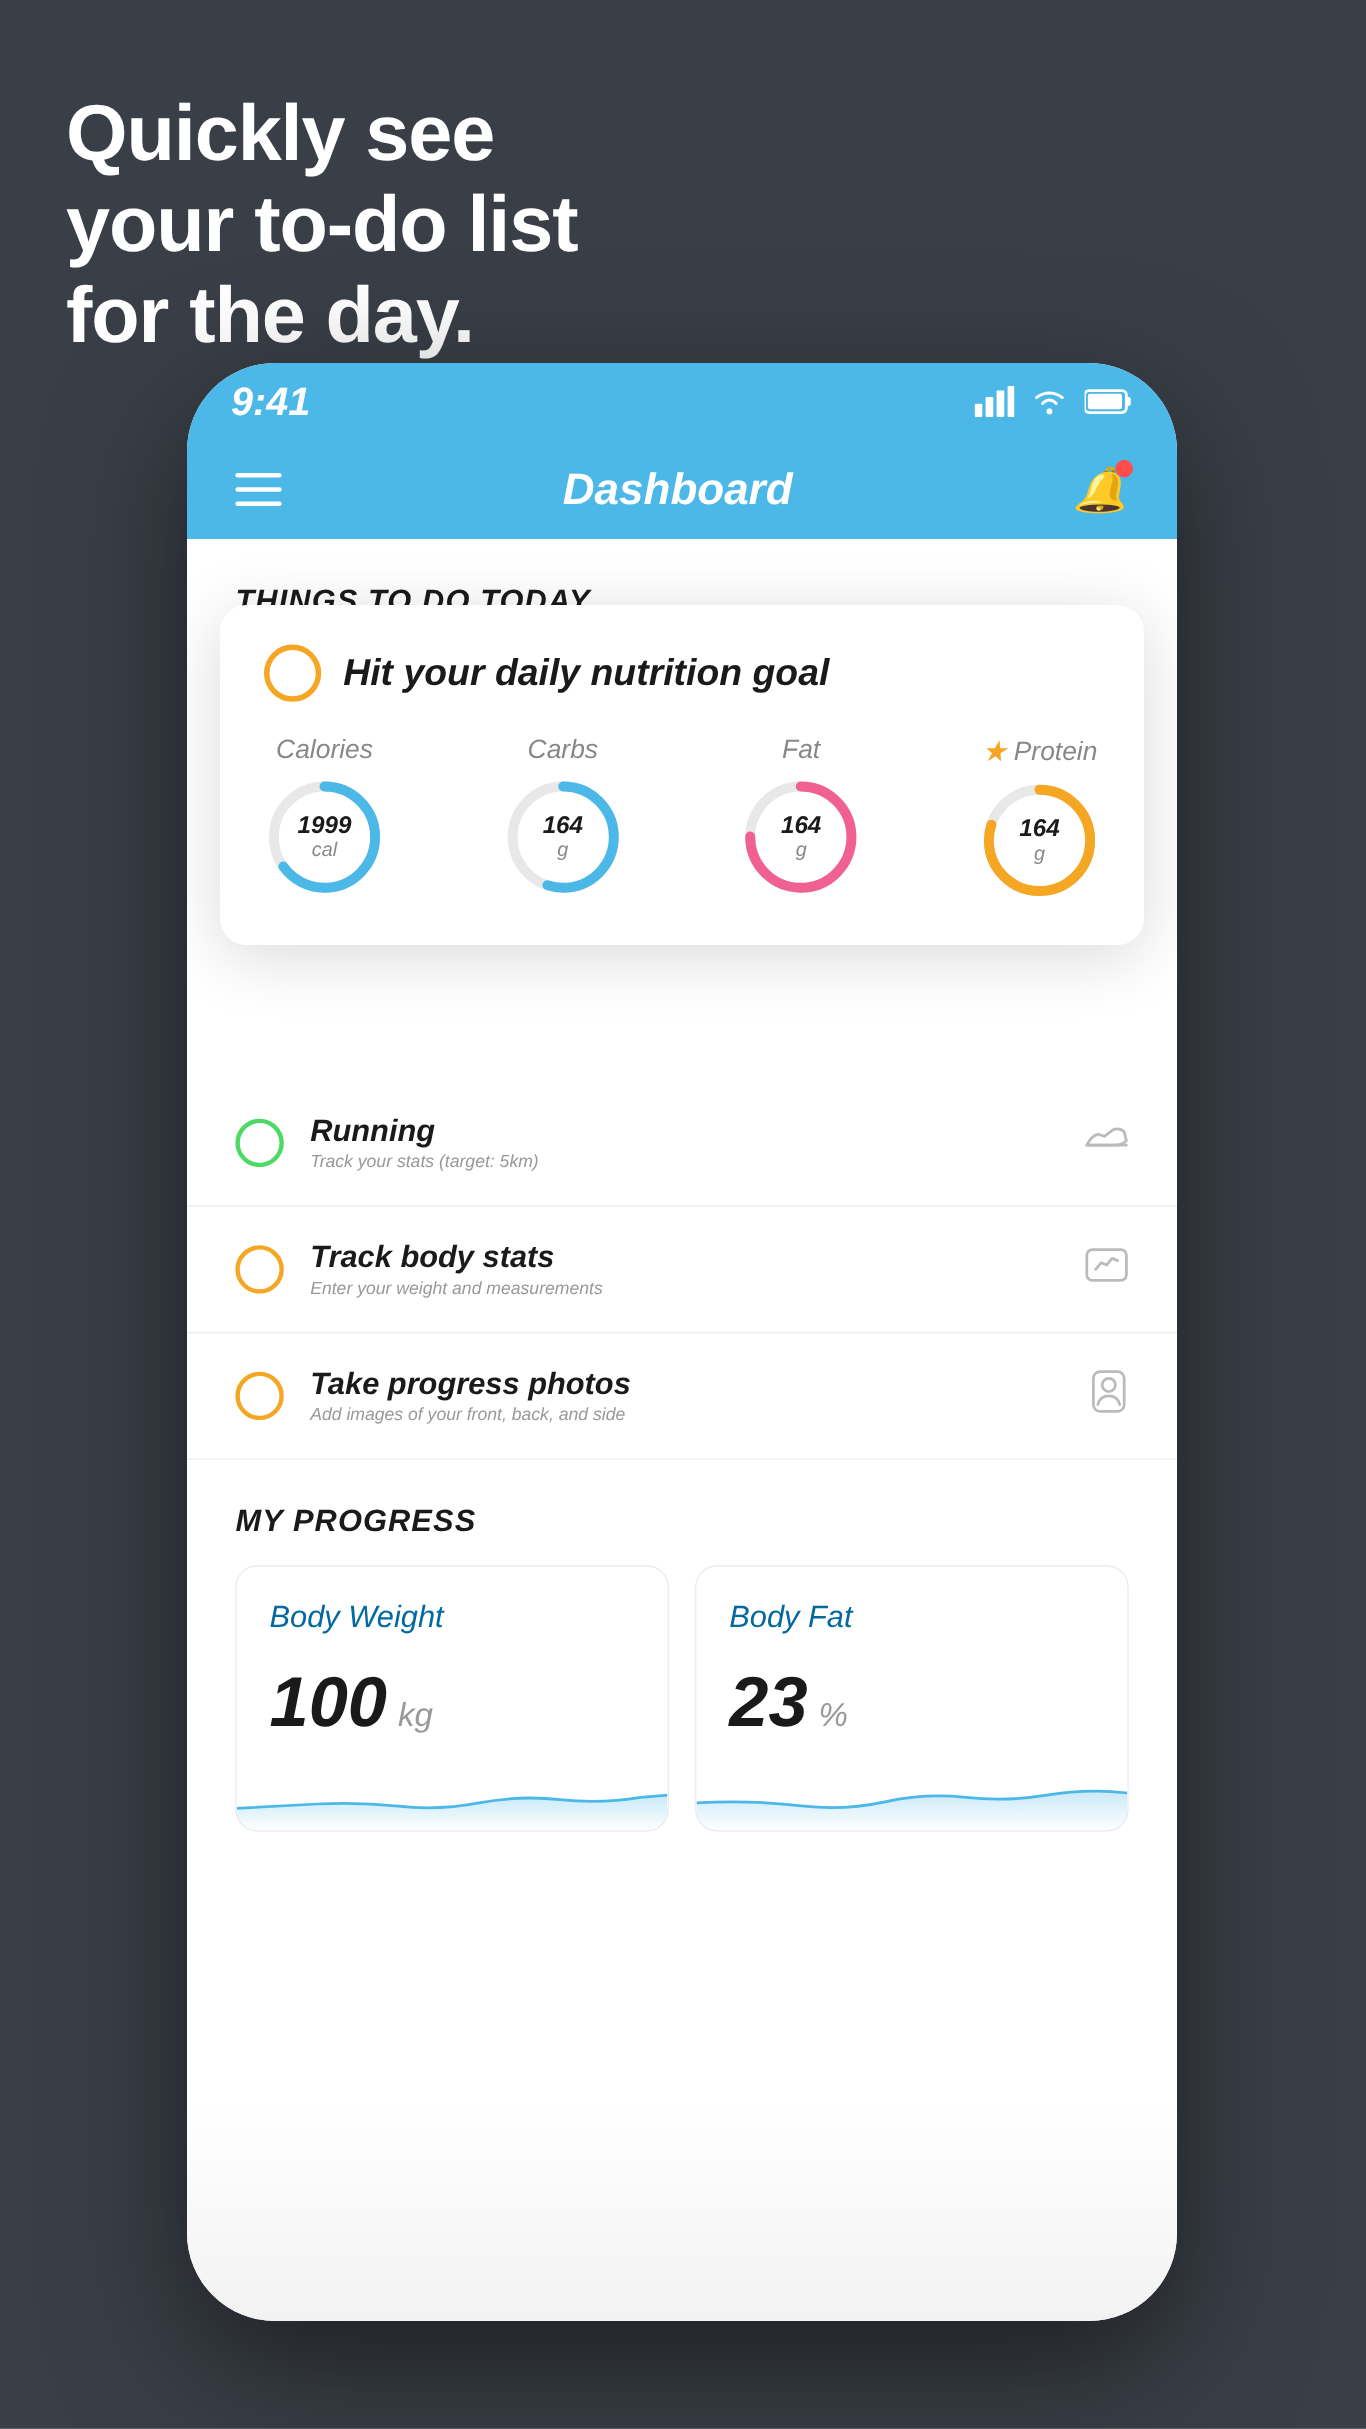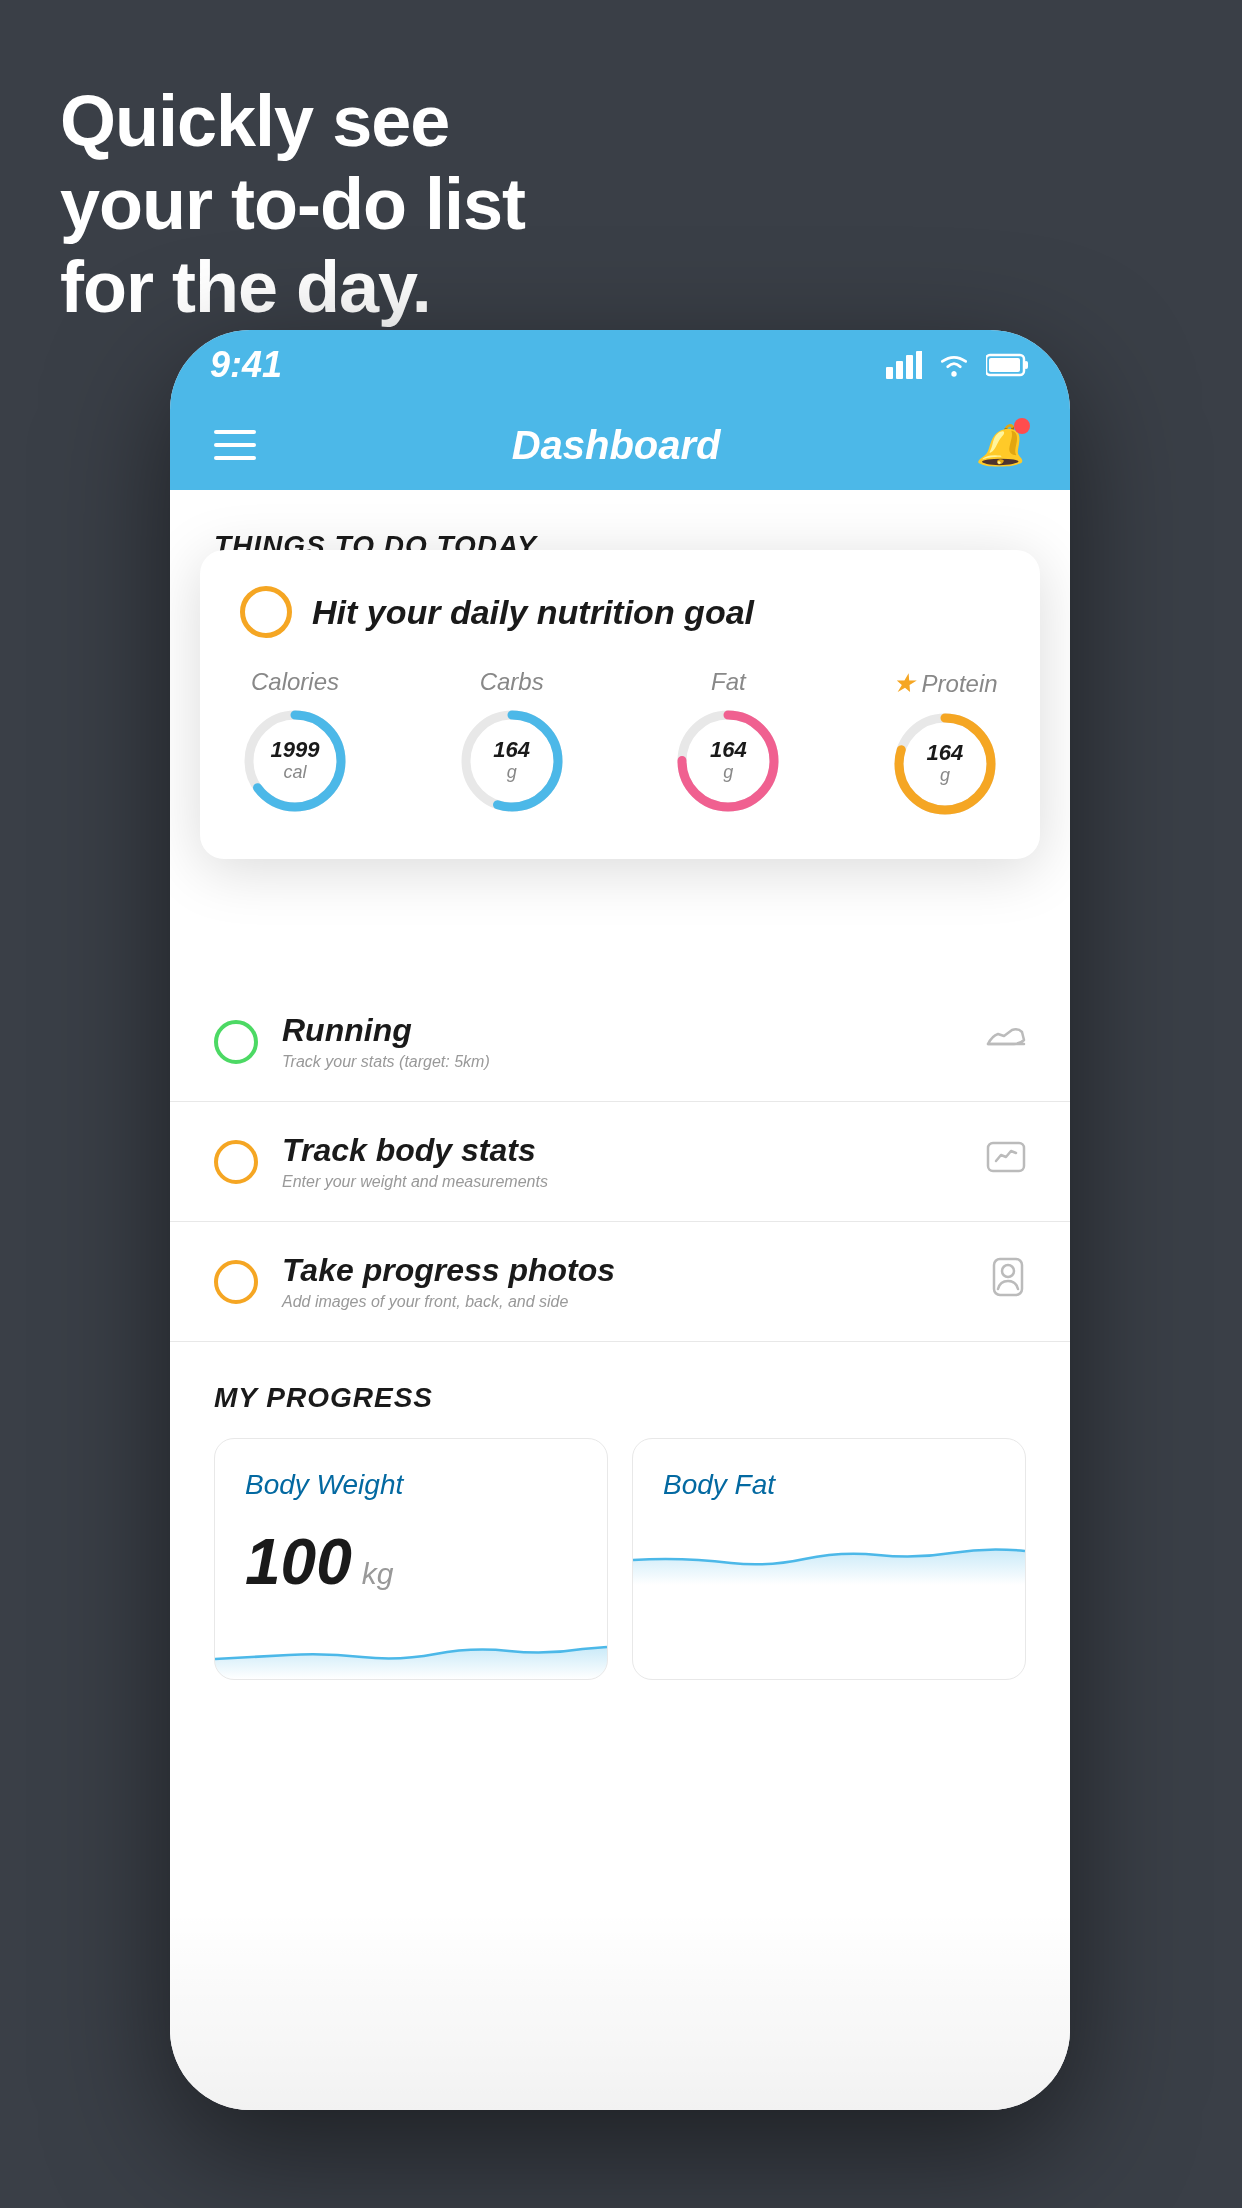--- a/index.html
+++ b/index.html
@@ -219,21 +219,21 @@
       border: 4px solid #f5a623;
       flex-shrink: 0;
     }
     .todo-circle.green {
       border-color: #4cd964;
     }
     .todo-text {
       flex: 1;
     }
     .todo-title {
-      font-size: 32px;
+      font-size: 28px;
       font-weight: 600;
       color: #1a1a1a;
     }
     .todo-subtitle {
       font-size: 16px;
       color: #999;
       margin-top: 4px;
     }
     .todo-icon {
       font-size: 36px;
@@ -494,20 +494,24 @@
                   </linearGradient>
                 </defs>
                 <path d="M0 40 Q30 38 60 36 Q90 34 120 38 Q150 42 180 35 Q210 28 240 32 Q270 36 300 30 L320 28 L320 60 L0 60 Z" fill="url(#grad1)"></path>
                 <path d="M0 40 Q30 38 60 36 Q90 34 120 38 Q150 42 180 35 Q210 28 240 32 Q270 36 300 30 L320 28" stroke="#4cb8e8" stroke-width="2.5" fill="none"></path>
               </svg>
             </div>
           </div>
 
           <div class="progress-card">
             <div class="progress-card-title">Body Fat</div>
+            <div class="progress-value-row">
+              <span class="progress-value">23</span>
+              <span class="progress-unit">%</span>
+            </div>
             <div class="mini-chart">
               <svg viewBox="0 0 320 60" preserveAspectRatio="none">
                 <defs>
                   <linearGradient id="grad2" x1="0" y1="0" x2="0" y2="1">
                     <stop offset="0%" stop-color="#4cb8e8" stop-opacity="0.3"></stop>
                     <stop offset="100%" stop-color="#4cb8e8" stop-opacity="0"></stop>
                   </linearGradient>
                 </defs>
                 <path d="M0 35 Q40 32 80 38 Q110 42 140 34 Q170 26 200 30 Q230 34 260 28 Q290 22 320 26 L320 60 L0 60 Z" fill="url(#grad2)"></path>
                 <path d="M0 35 Q40 32 80 38 Q110 42 140 34 Q170 26 200 30 Q230 34 260 28 Q290 22 320 26" stroke="#4cb8e8" stroke-width="2.5" fill="none"></path>

